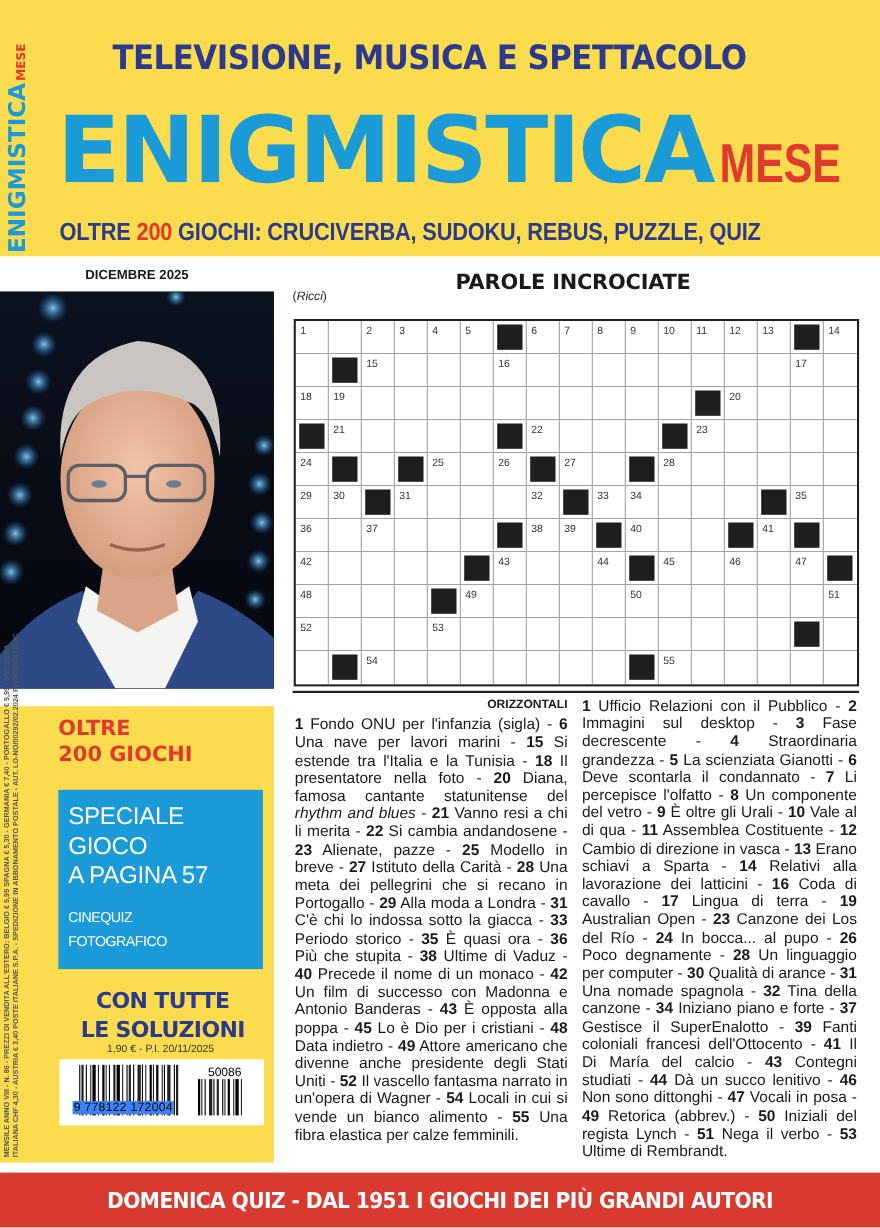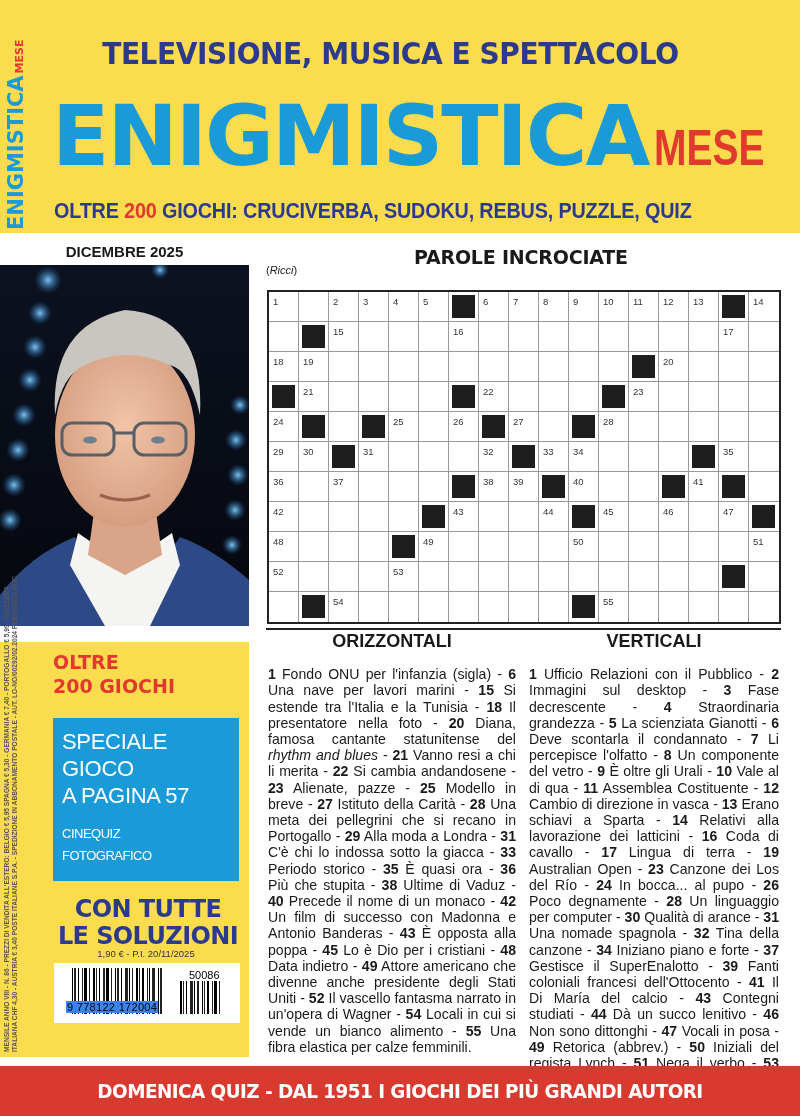--- a/index.html
+++ b/index.html
@@ -9,50 +9,50 @@
   .spine-inner{position:absolute;left:0;top:0;transform-origin:0 0;transform:translate(0,190px) rotate(-90deg);width:190px;height:26px;white-space:nowrap;font-family:"DejaVu Sans",sans-serif;font-weight:bold;}
   .spine-main{color:#1a9ad6;font-size:21px;letter-spacing:0px;}
   .spine-sub{color:#e03a2e;font-size:11px;margin-left:2px;}
   .tagline{position:absolute;left:50px;top:36px;width:740px;text-align:center;color:#2b3a8c;font-family:"DejaVu Sans",sans-serif;font-weight:bold;font-size:30.5px;letter-spacing:-0.5px;transform:scaleX(0.92);transform-origin:left center;white-space:nowrap;}
   .masthead{position:absolute;left:52px;top:94px;white-space:nowrap;}
   .mast-main{color:#1a9ad6;font-family:"DejaVu Sans",sans-serif;font-weight:bold;font-size:84px;letter-spacing:-2px;display:inline-block;transform:scaleX(1.0);line-height:84px;}
   .mast-sub{color:#e03a2e;font-family:"Liberation Sans",sans-serif;font-weight:bold;font-size:50px;display:inline-block;transform:scaleX(0.78);transform-origin:left bottom;margin-left:6px;}
   .subline{position:absolute;left:54px;top:198px;width:740px;white-space:nowrap;color:#2b3a8c;font-family:"Liberation Sans",sans-serif;font-size:22.5px;font-weight:bold;letter-spacing:-0.2px;transform:scaleX(0.88);transform-origin:left center;}
   .subline .hl{color:#e03a2e;}
 
-  .date{position:absolute;left:0;top:243px;width:249px;text-align:center;font-family:"Liberation Sans",sans-serif;font-weight:bold;font-size:15px;color:#1a1a1a;}
+  .date{position:absolute;left:0;top:243px;width:249px;text-align:center;font-family:"Liberation Sans",sans-serif;font-weight:bold;font-size:12px;color:#1a1a1a;}
   .photo{position:absolute;left:0;top:265px;width:249px;height:361px;overflow:hidden;background:#0a0d16;}
   .photo svg{display:block;}
 
   .promo{position:absolute;left:0;top:642px;width:249px;height:415px;background:#fbdc4f;}
   .vertical-legal{position:absolute;left:3px;top:0;width:30px;height:415px;}
   .vertical-legal-inner{position:absolute;left:0;top:0;width:415px;transform-origin:0 0;transform:translate(0,410px) rotate(-90deg);font-family:"Liberation Sans",sans-serif;font-size:6.6px;line-height:8px;color:#555;white-space:nowrap;font-weight:bold;}
   .promo-oltre{position:absolute;left:53px;top:8px;color:#e03a2e;font-family:"DejaVu Sans",sans-serif;font-weight:bold;font-size:19px;line-height:24px;}
   .promo-box{position:absolute;left:53px;top:76px;width:186px;height:163px;background:#1a9ad6;color:#ffffff;}
   .promo-box .big{position:absolute;left:9px;top:10px;font-family:"Liberation Sans",sans-serif;font-size:22px;line-height:27px;letter-spacing:-0.3px;}
   .promo-box .small{position:absolute;left:9px;top:105px;font-family:"Liberation Sans",sans-serif;font-size:13px;line-height:22px;letter-spacing:-0.5px;}
-  .promo-sol{position:absolute;left:48px;top:254px;width:200px;text-align:center;color:#2b3a8c;font-family:"DejaVu Sans",sans-serif;font-weight:bold;font-size:24px;line-height:27px;letter-spacing:-0.6px;}
+  .promo-sol{position:absolute;left:48px;top:254px;width:200px;text-align:center;color:#2b3a8c;font-family:"DejaVu Sans",sans-serif;font-weight:bold;font-size:20px;line-height:27px;letter-spacing:-0.6px;}
   .price{position:absolute;left:53px;top:306px;width:186px;text-align:center;font-family:"Liberation Sans",sans-serif;font-size:9.5px;color:#333;}
   .barcode-box{position:absolute;left:54px;top:321px;width:186px;height:60px;background:#ffffff;}
   .bars{position:absolute;left:18px;top:5px;height:46px;display:flex;align-items:stretch;}
   .bars2{position:absolute;left:126px;top:18px;height:33px;display:flex;align-items:stretch;}
   .bar{background:#000;height:100%;}
   .bc-num{position:absolute;left:12px;top:38px;font-family:"Liberation Sans",sans-serif;font-size:11px;background:#3b82f6;padding:0 1px;letter-spacing:0.3px;}
   .bc-num2{position:absolute;left:135px;top:6px;font-family:"Liberation Sans",sans-serif;font-size:11px;}
 
   .puzzle-title{position:absolute;left:400px;top:246px;font-family:"DejaVu Sans",sans-serif;font-weight:bold;font-size:19px;color:#1a1a1a;letter-spacing:-0.2px;margin-left:14px;}
   .author{position:absolute;left:266px;top:264px;font-family:"Liberation Sans",sans-serif;font-size:11px;color:#222;}
   .author i{font-style:italic;}
   .grid{position:absolute;left:267px;top:290px;border:2px solid #222;display:grid;grid-template-columns:repeat(17,30px);grid-template-rows:repeat(11,30px);background:#fff;}
   .cell{box-sizing:border-box;border-right:1px solid #9a9a9a;border-bottom:1px solid #9a9a9a;position:relative;background:#fff;}
   .cell .num{position:absolute;left:4px;top:4px;font-family:"Liberation Sans",sans-serif;font-size:9.5px;color:#333;}
   .cell.black::after{content:"";position:absolute;left:3px;top:3px;width:23px;height:23px;background:#1e1e1e;}
 
   .clues{position:absolute;top:633px;font-family:"Liberation Sans",sans-serif;font-size:14.1px;line-height:16.2px;color:#1a1a1a;text-align:justify;}
-  .clues-h{text-align:center;font-weight:bold;font-size:18px;margin-bottom:17px;}
+  .clues-h{text-align:right;font-weight:bold;font-size:11px;margin-bottom:1px;}
   .clues b{font-weight:bold;}
   .col-across{left:268px;width:248px;}
   .col-down{left:529px;width:250px;}
   .rule{position:absolute;left:266px;top:628px;width:515px;height:2px;background:#222;}
 
   .footer{position:absolute;left:0;top:1066px;width:800px;height:50px;background:#d93a30;}
   .footer-text{position:absolute;left:0;top:13px;width:800px;text-align:center;color:#ffffff;font-family:"DejaVu Sans",sans-serif;font-weight:bold;font-size:20px;letter-spacing:-0.6px;transform:scaleX(0.92);}
 </style>
 </head>
 <body>
@@ -499,19 +499,18 @@
     <div class="cell" style="border-right: none; border-bottom: none;"></div>
   </div>
 
 <div class="rule"></div>
 
 <div class="clues col-across">
   <div class="clues-h">ORIZZONTALI</div>
   <div id="across-body"><span><b>1</b> Fondo ONU per l'infanzia (sigla)</span> - <span><b>6</b> Una nave per lavori marini</span> - <span><b>15</b> Si estende tra l'Italia e la Tunisia</span> - <span><b>18</b> Il presentatore nella foto</span> - <span><b>20</b> Diana, famosa cantante statunitense del <i>rhythm and blues</i></span> - <span><b>21</b> Vanno resi a chi li merita</span> - <span><b>22</b> Si cambia andandosene</span> - <span><b>23</b> Alienate, pazze</span> - <span><b>25</b> Modello in breve</span> - <span><b>27</b> Istituto della Carità</span> - <span><b>28</b> Una meta dei pellegrini che si recano in Portogallo</span> - <span><b>29</b> Alla moda a Londra</span> - <span><b>31</b> C'è chi lo indossa sotto la giacca</span> - <span><b>33</b> Periodo storico</span> - <span><b>35</b> È quasi ora</span> - <span><b>36</b> Più che stupita</span> - <span><b>38</b> Ultime di Vaduz</span> - <span><b>40</b> Precede il nome di un monaco</span> - <span><b>42</b> Un film di successo con Madonna e Antonio Banderas</span> - <span><b>43</b> È opposta alla poppa</span> - <span><b>45</b> Lo è Dio per i cristiani</span> - <span><b>48</b> Data indietro</span> - <span><b>49</b> Attore americano che divenne anche presidente degli Stati Uniti</span> - <span><b>52</b> Il vascello fantasma narrato in un'opera di Wagner</span> - <span><b>54</b> Locali in cui si vende un bianco alimento</span> - <span><b>55</b> Una fibra elastica per calze femminili.</span></div>
 </div>
 <div class="clues col-down">
-  <div class="clues-h">VERTICALI</div>
   <div id="down-body"><span><b>1</b> Ufficio Relazioni con il Pubblico</span> - <span><b>2</b> Immagini sul desktop</span> - <span><b>3</b> Fase decrescente</span> - <span><b>4</b> Straordinaria grandezza</span> - <span><b>5</b> La scienziata Gianotti</span> - <span><b>6</b> Deve scontarla il condannato</span> - <span><b>7</b> Li percepisce l'olfatto</span> - <span><b>8</b> Un componente del vetro</span> - <span><b>9</b> È oltre gli Urali</span> - <span><b>10</b> Vale al di qua</span> - <span><b>11</b> Assemblea Costituente</span> - <span><b>12</b> Cambio di direzione in vasca</span> - <span><b>13</b> Erano schiavi a Sparta</span> - <span><b>14</b> Relativi alla lavorazione dei latticini</span> - <span><b>16</b> Coda di cavallo</span> - <span><b>17</b> Lingua di terra</span> - <span><b>19</b> Australian Open</span> - <span><b>23</b> Canzone dei Los del Río</span> - <span><b>24</b> In bocca... al pupo</span> - <span><b>26</b> Poco degnamente</span> - <span><b>28</b> Un linguaggio per computer</span> - <span><b>30</b> Qualità di arance</span> - <span><b>31</b> Una nomade spagnola</span> - <span><b>32</b> Tina della canzone</span> - <span><b>34</b> Iniziano piano e forte</span> - <span><b>37</b> Gestisce il SuperEnalotto</span> - <span><b>39</b> Fanti coloniali francesi dell'Ottocento</span> - <span><b>41</b> Il Di María del calcio</span> - <span><b>43</b> Contegni studiati</span> - <span><b>44</b> Dà un succo lenitivo</span> - <span><b>46</b> Non sono dittonghi</span> - <span><b>47</b> Vocali in posa</span> - <span><b>49</b> Retorica (abbrev.)</span> - <span><b>50</b> Iniziali del regista Lynch</span> - <span><b>51</b> Nega il verbo</span> - <span><b>53</b> Ultime di Rembrandt.</span></div>
 </div>
 
 <div class="footer">
   <div class="footer-text">DOMENICA QUIZ - DAL 1951 I GIOCHI DEI PIÙ GRANDI AUTORI</div>
 </div>
 
 </body></html>

